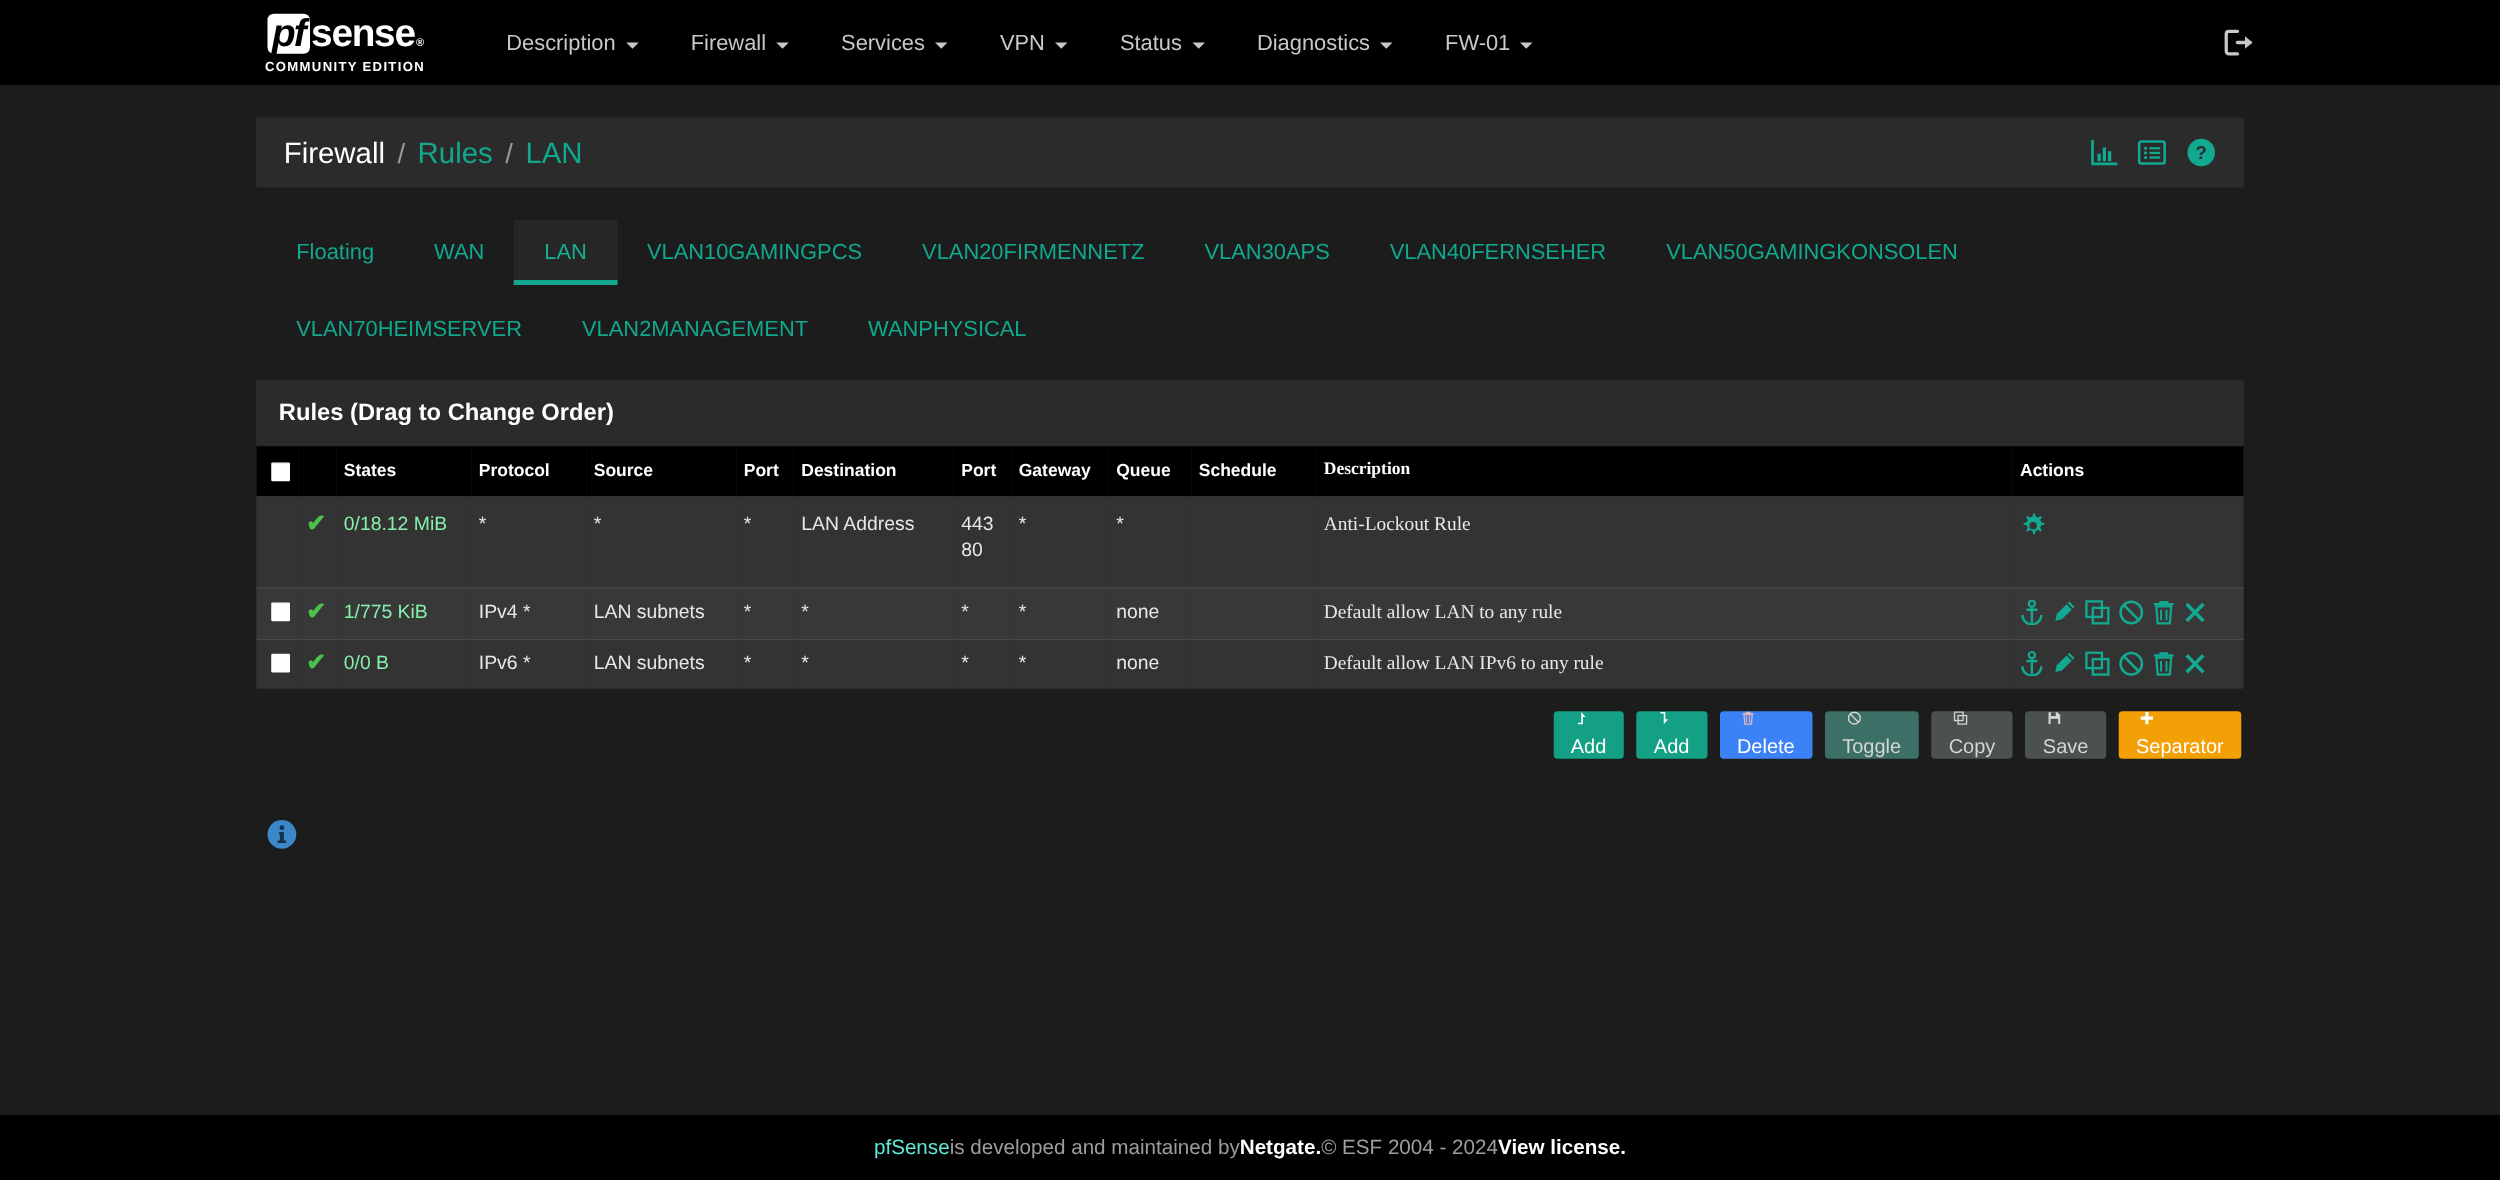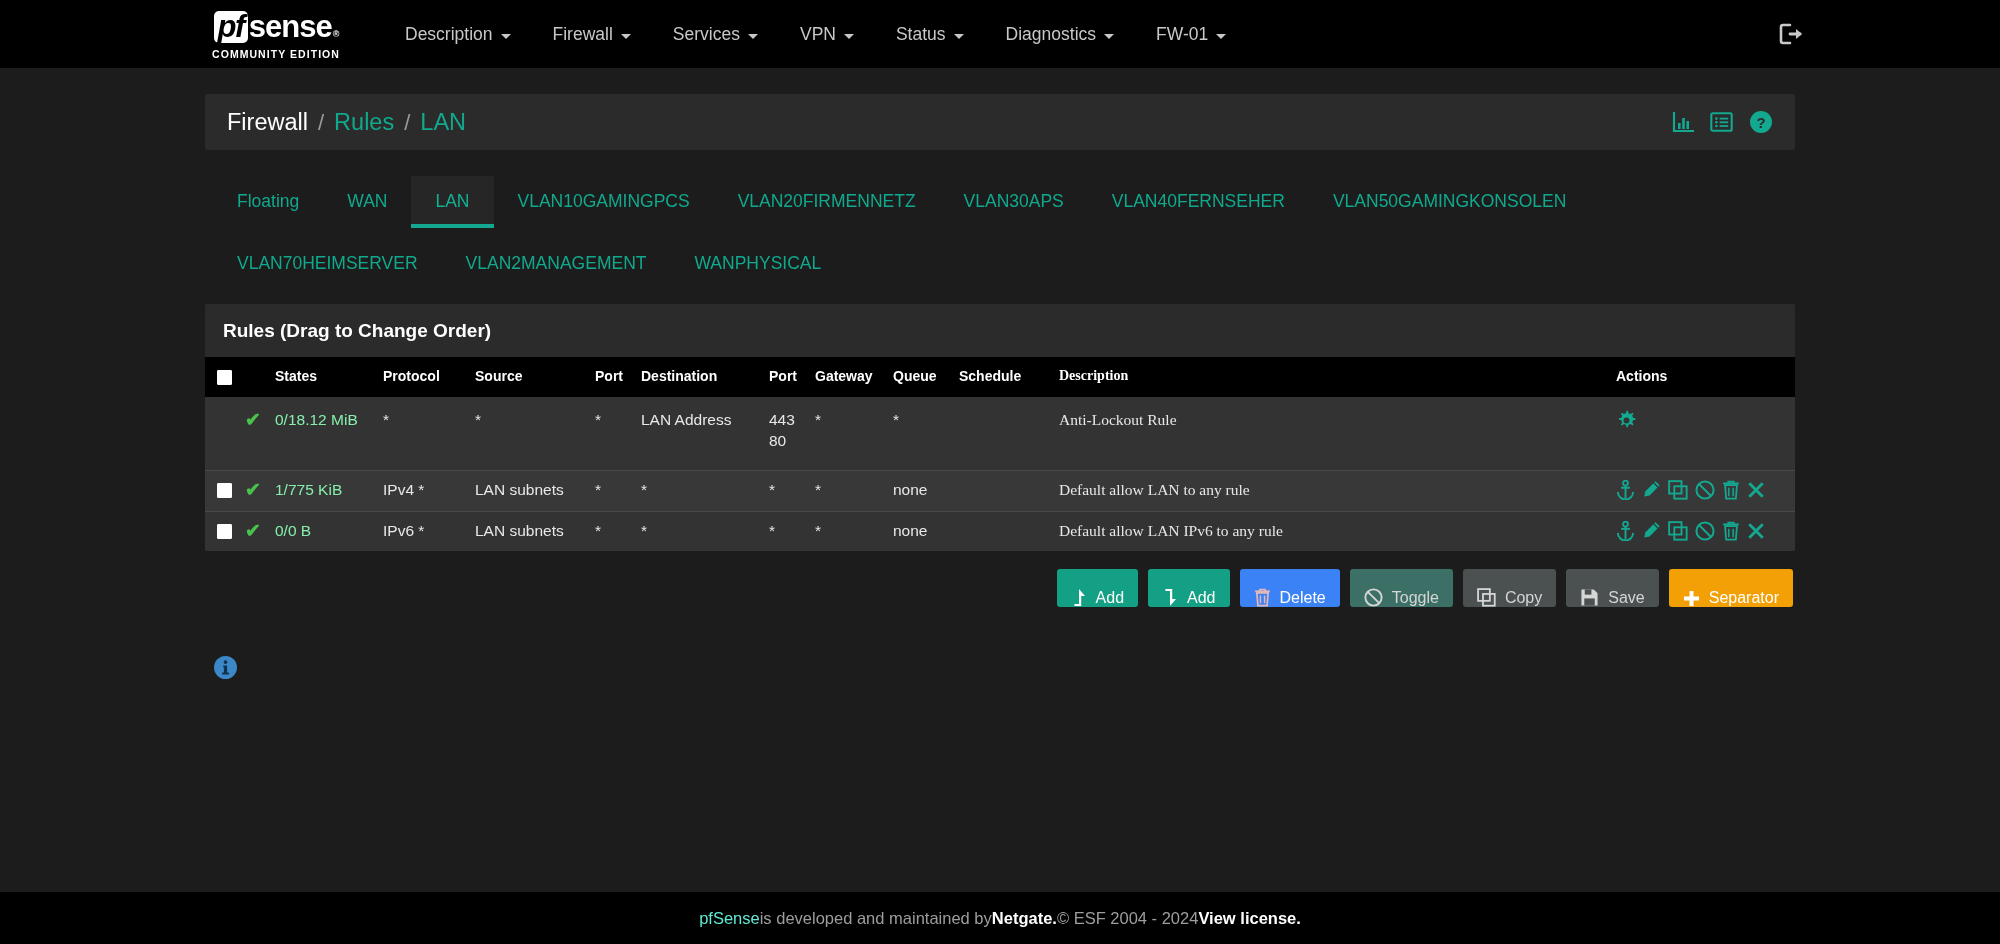--- a/index.html
+++ b/index.html
@@ -218,31 +218,32 @@
   
   .btnbar {
     display: flex;
     justify-content: flex-end;
     gap: 10px;
     margin-top: 18px;
     padding-right: 2px;
   }
   .btn {
     display: inline-flex;
-    align-items: flex-end;
+    align-items: flex-start;
     gap: 9px;
     height: 38px;
     padding: 0 14px;
     border: none;
     border-radius: 3px;
     color: #ffffff;
     font-size: 16px;
     font-family: "Liberation Sans", sans-serif;
     cursor: pointer;
     white-space: nowrap;
+    flex-direction: column;
   }
   .btn svg { display: block; }
   .btn-success { background: #14a085; }
   .btn-danger  { background: #3b82f6; }
   .btn-muted   { background: #3c6f66; color: #d5d5d5; }
   .btn-muted2  { background: #4a5150; color: #d5d5d5; }
   .btn-warning { background: #f3a007; }
 
   
   .legend {

